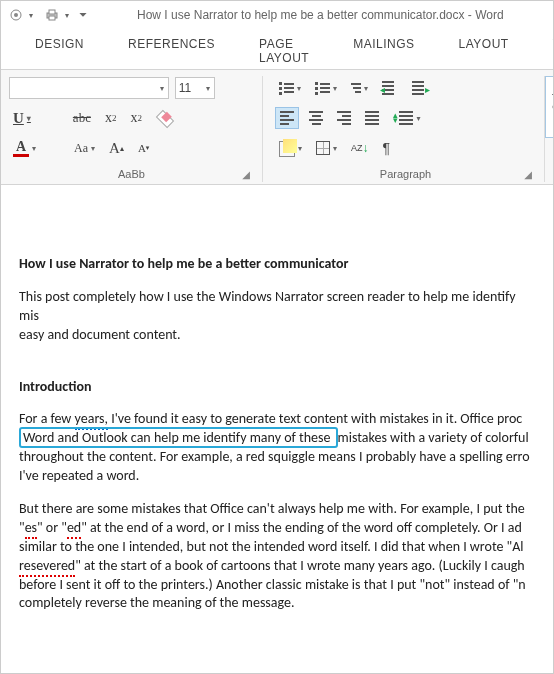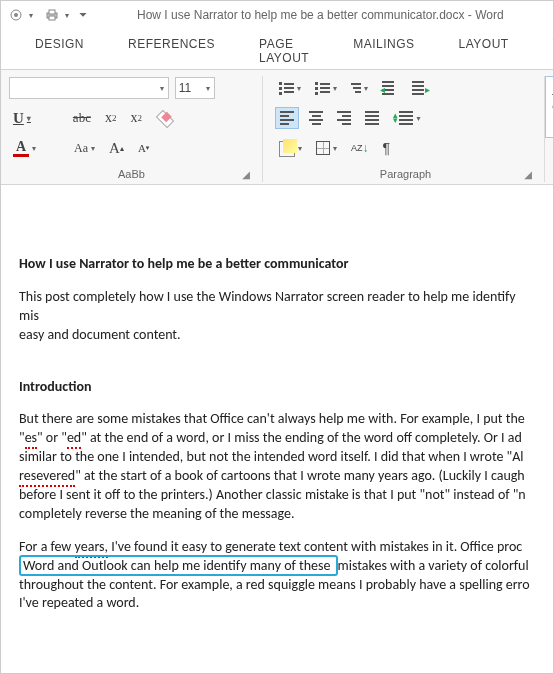--- a/index.html
+++ b/index.html
@@ -406,27 +406,27 @@
   <div class="para">
     <span>This post completely how I use the Windows Narrator screen reader to help me identify mis</span><br>
     <span>easy and document content.</span>
   </div>
 
   <div class="sep"></div>
 
   <div class="h" style="margin-top:18px;">Introduction</div>
 
   <div class="para">
+    <span>For a few </span><span class="squiggle-blue">years,</span><span> I've found it easy to generate text content with mistakes in it. Office proc</span><br>
+    <span class="highlight-box">Word and Outlook can help me identify many of these </span><span>mistakes with a variety of colorful </span><br>
+    <span>throughout the content. For example, a red squiggle means I probably have a spelling erro</span><br>
+    <span>I've repeated a word.</span>
+  </div>
+
+  <div class="para">
     <span>But there are some mistakes that Office can't always help me with. For example, I put the</span><br>
     <span>"</span><span class="squiggle-red">es</span><span>" or "</span><span class="squiggle-red">ed</span><span>" at the end of a word, or I miss the ending of the word off completely. Or I ad</span><br>
     <span>similar to the one I intended, but not the intended word itself. I did that when I wrote "Al</span><br>
     <span class="squiggle-red">resevered</span><span>" at the start of a book of cartoons that I wrote many years ago. (Luckily I caugh</span><br>
     <span>before I sent it off to the printers.) Another classic mistake is that I put "not" instead of "n</span><br>
     <span>completely reverse the meaning of the message.</span>
   </div>
-
-  <div class="para">
-    <span>For a few </span><span class="squiggle-blue">years,</span><span> I've found it easy to generate text content with mistakes in it. Office proc</span><br>
-    <span class="highlight-box">Word and Outlook can help me identify many of these </span><span>mistakes with a variety of colorful </span><br>
-    <span>throughout the content. For example, a red squiggle means I probably have a spelling erro</span><br>
-    <span>I've repeated a word.</span>
-  </div>
 </div>
 
 </body></html>

